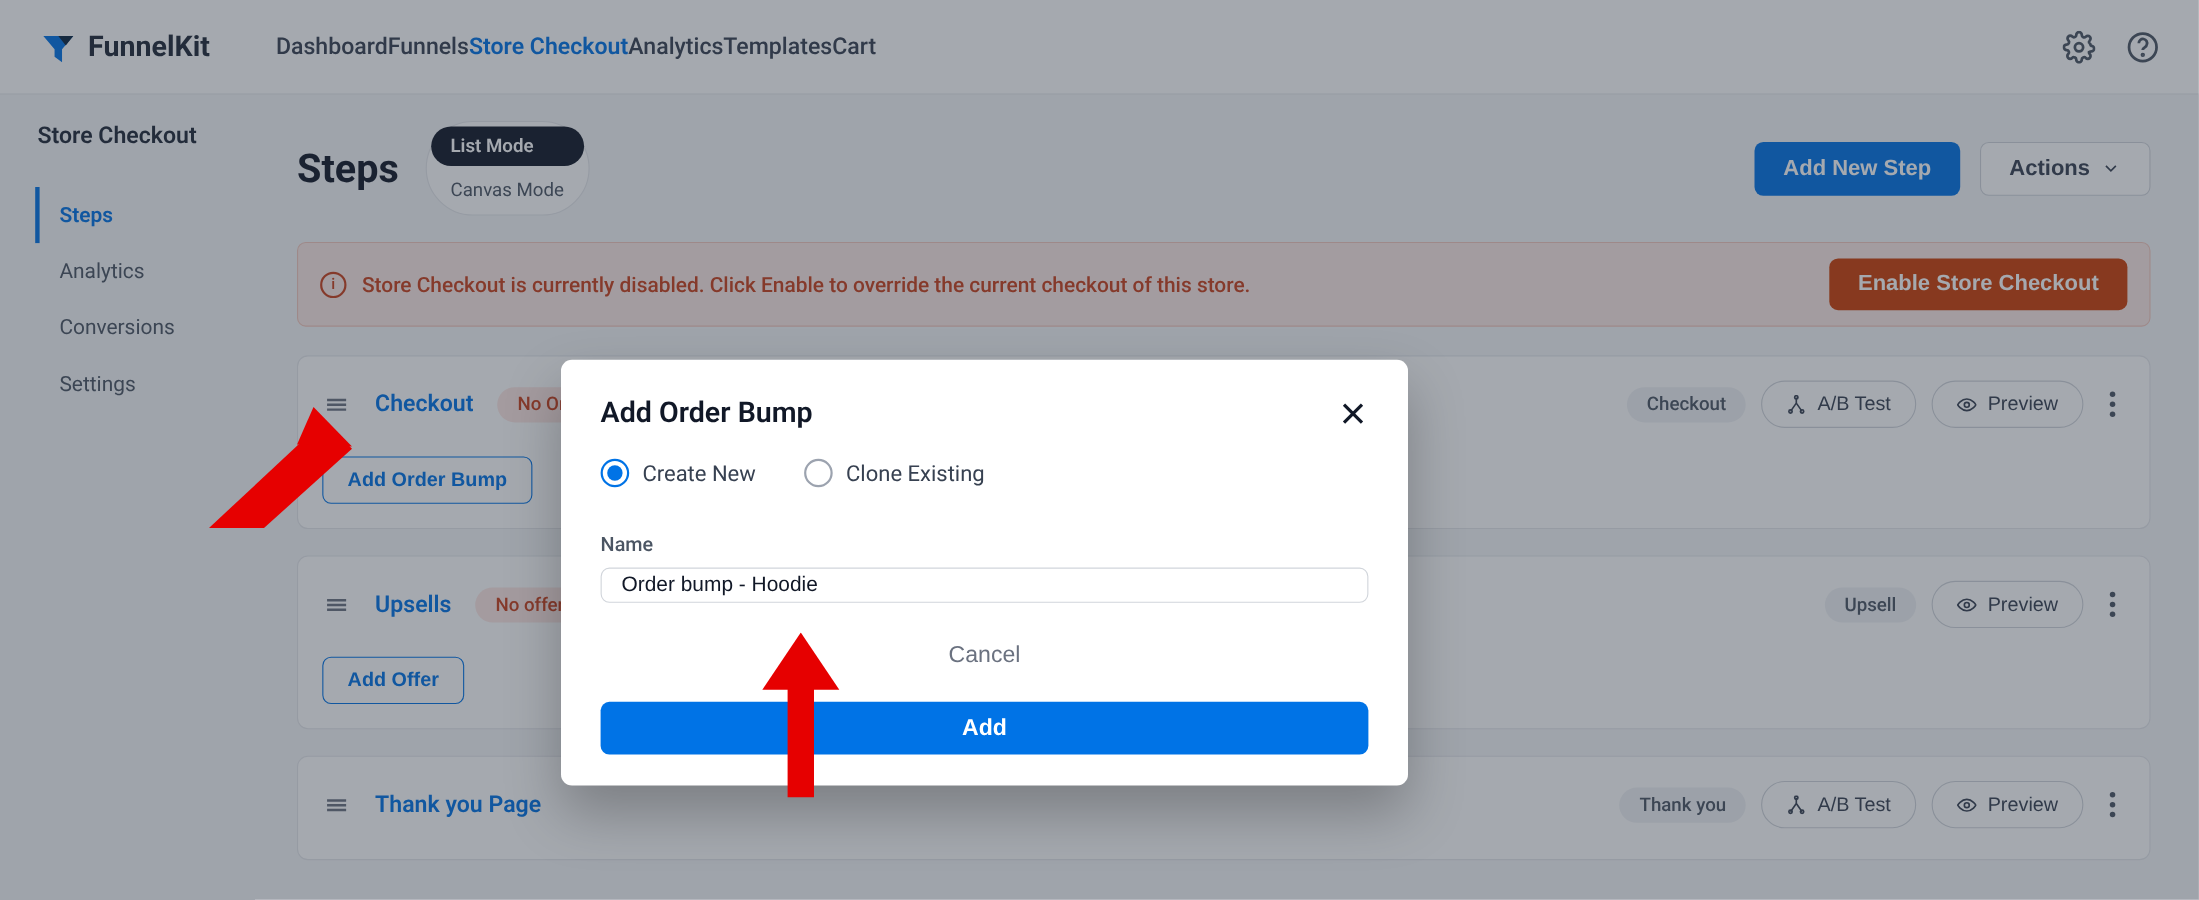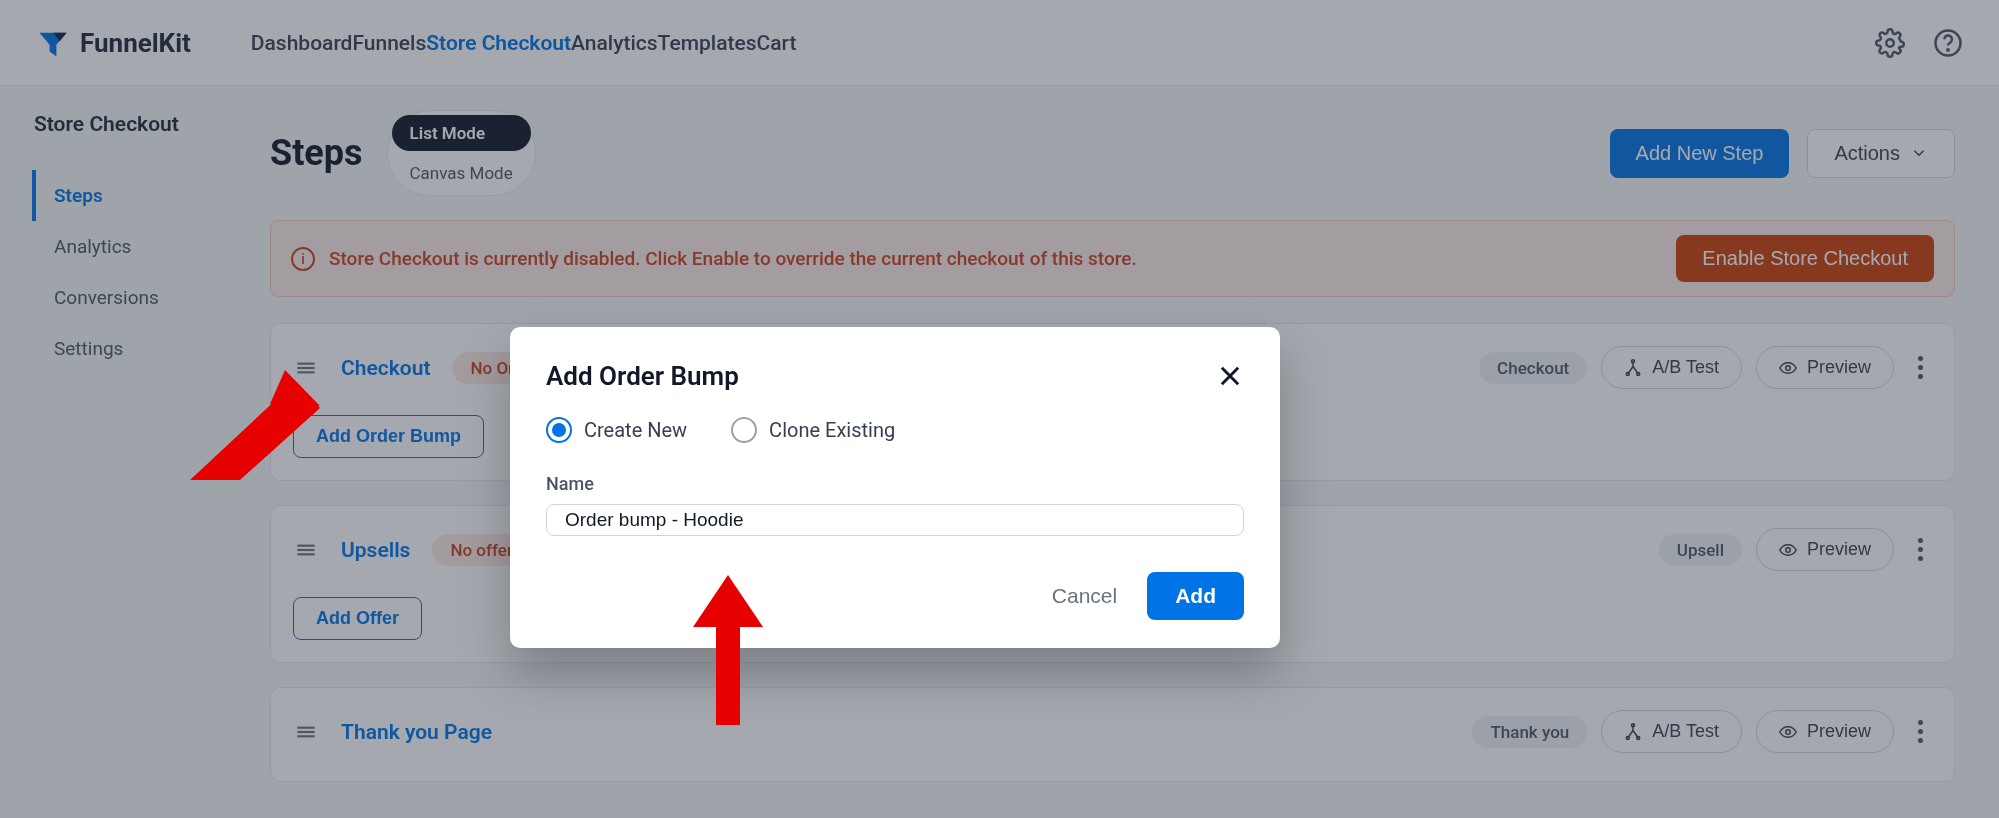--- a/index.html
+++ b/index.html
@@ -104,21 +104,21 @@
   font-size: 17px;
   cursor: pointer;
   color: #4b5563;
 }
 .mode-pill.active { background: #111827; color: #fff; font-weight: 600; }
 .page-header-right { display: flex; gap: 18px; }
 .btn {
   padding: 12px 26px;
   border-radius: 8px;
   font-size: 20px;
-  font-weight: 400;
+  font-weight: 700;
   cursor: pointer;
   border: none;
   display: inline-flex;
   align-items: center;
   gap: 10px;
 }
 .btn-primary { background: #0073e6; color: #fff; }
 .btn-outline { background: #fff; border: 1px solid #d1d5db; color: #374151; }
 .btn-danger { background: #cc3f07; color: #ffffff; }
 
@@ -210,21 +210,21 @@
   padding: 34px 36px 28px 36px;
 }
 .modal-header {
   display: flex;
   justify-content: space-between;
   align-items: center;
   margin-bottom: 26px;
 }
 .modal-title { font-size: 26px; font-weight: 600; color: #111827; }
 .modal-close { width: 28px; height: 28px; cursor: pointer; color: #111827; }
-.radio-row { display: flex; gap: 44px; margin-bottom: 30px; }
+.radio-row { display: flex; gap: 44px; margin-bottom: 42px; }
 .radio-opt { display: flex; align-items: center; gap: 12px; font-size: 20px; color: #374151; cursor: pointer; }
 .radio-circle {
   width: 26px; height: 26px; border-radius: 50%;
   border: 2px solid #9ca3af; display: inline-flex; align-items: center; justify-content: center;
 }
 .radio-circle.selected { border-color: #0073e6; }
 .radio-dot { width: 14px; height: 14px; border-radius: 50%; background: #0073e6; }
 .field-label { font-size: 18px; color: #4b5563; margin-bottom: 10px; display: block; font-weight: 500;}
 .text-input {
   width: 100%;
@@ -232,20 +232,21 @@
   font-size: 19px;
   border: 1px solid #d1d5db;
   border-radius: 8px;
   color: #111827;
 }
 .modal-footer {
   display: flex;
   justify-content: flex-end;
   gap: 30px;
   margin-top: 36px;
+  flex-direction: column;
 }
 .btn-ghost {
   background: none;
   border: none;
   color: #6b7280;
   font-size: 21px;
   cursor: pointer;
   font-weight: 500;
 }
 .btn-add { background: #0073e6; color: #fff; padding: 12px 28px; border: none; border-radius: 8px; font-size: 21px; font-weight: 600; cursor: pointer; }

